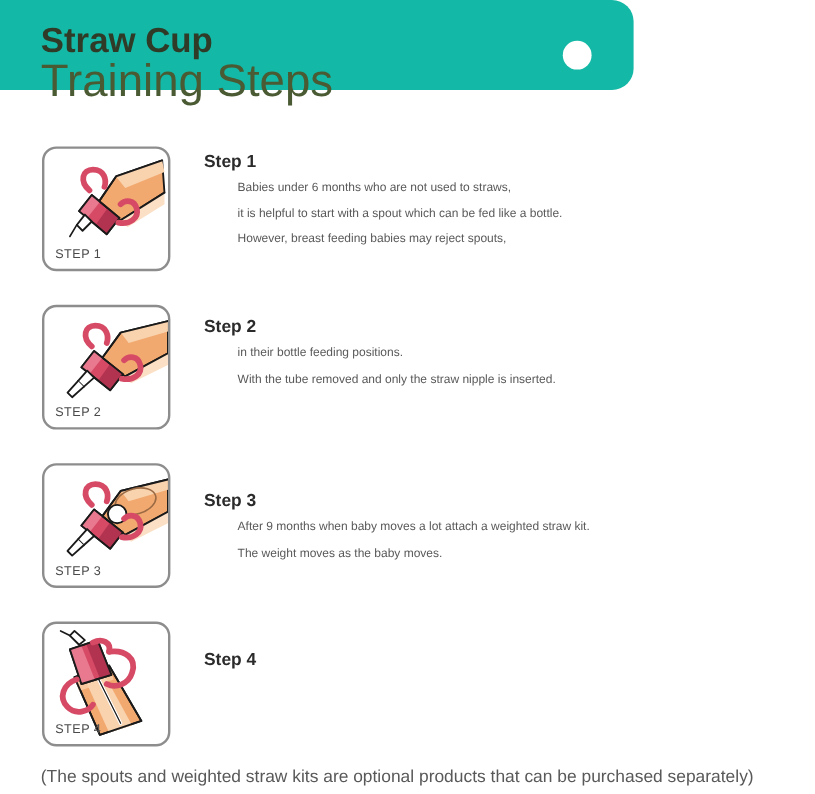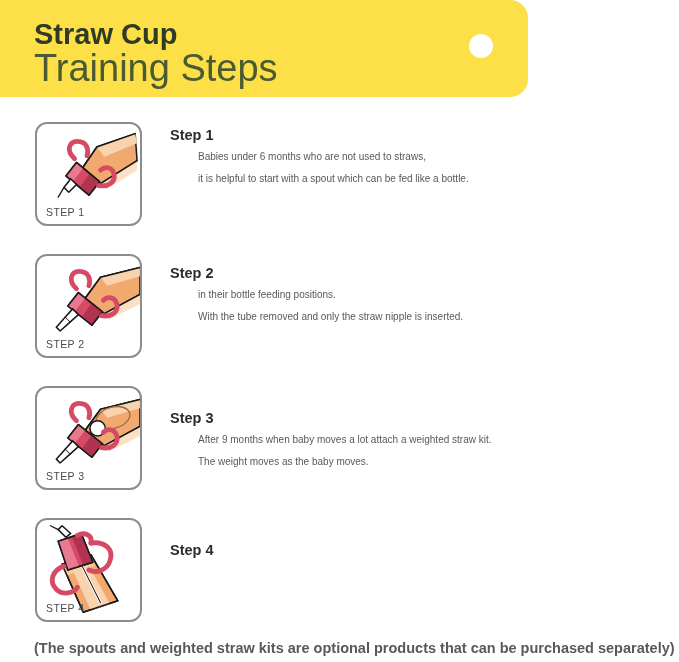--- a/index.html
+++ b/index.html
@@ -14,22 +14,22 @@
     font-family: "Liberation Sans", sans-serif;
     overflow: hidden;
   }
 
   
   .header-tag {
     position: absolute;
     left: 0;
     top: 0;
     width: 528px;
-    height: 97px;
-    background: #fde047;
+    height: 75px;
+    background: #14b8a6;
     border-top-right-radius: 18px;
     border-bottom-right-radius: 18px;
   }
   .header-title {
     position: absolute;
     left: 34px;
     top: 17px;
     font-size: 29px;
     font-weight: bold;
     color: #2f3a27;
@@ -115,21 +115,20 @@
 
   
   .footer-note {
     position: absolute;
     left: 34px;
     top: 638px;
     font-size: 14.5px;
     color: #595959;
     line-height: 20px;
     white-space: nowrap;
-    font-weight: bold;
   }
 </style>
 </head>
 <body>
 
 <div class="header-tag">
   <div class="header-title">Straw Cup</div>
   <div class="header-subtitle">Training Steps</div>
   <div class="header-hole"></div>
 </div>
@@ -152,20 +151,21 @@
         <path d="M39,36 C30,28 33,18 42,18 C52,18 54,27 52,33" fill="none" stroke="#d64a66" stroke-width="5"></path>
         <path d="M64,64 C74,66 82,60 80,52 C78,44 70,44 66,48" fill="none" stroke="#d64a66" stroke-width="5"></path>
       </g>
     </svg>
     <div class="step-box-label">STEP 1</div>
   </div>
   <div class="step-text" style="top:3px;">
     <div class="step-heading">Step 1</div>
     <div class="step-line">Babies under 6 months who are not used to straws,</div>
     <div class="step-line">it is helpful to start with a spout which can be fed like a bottle.</div>
+    <div class="step-line">However, breast feeding babies may reject spouts,</div>
   </div>
 </div>
 
 <div class="step-row" style="top:254px;">
   <div class="step-box">
     <svg class="step-illus" viewBox="0 0 107 104">
       <g stroke="#1a1a1a" stroke-width="1.6" stroke-linejoin="round" stroke-linecap="round">
         <polygon points="50,44 66,22 107,12 107,40 70,60" fill="#f2a96f"></polygon>
         <polygon points="66,22 107,12 107,21 73,31" fill="#f9d2ae" stroke="none"></polygon>
         <polygon points="70,60 107,40 107,50 75,66" fill="#fbe0c6" stroke="none"></polygon>

